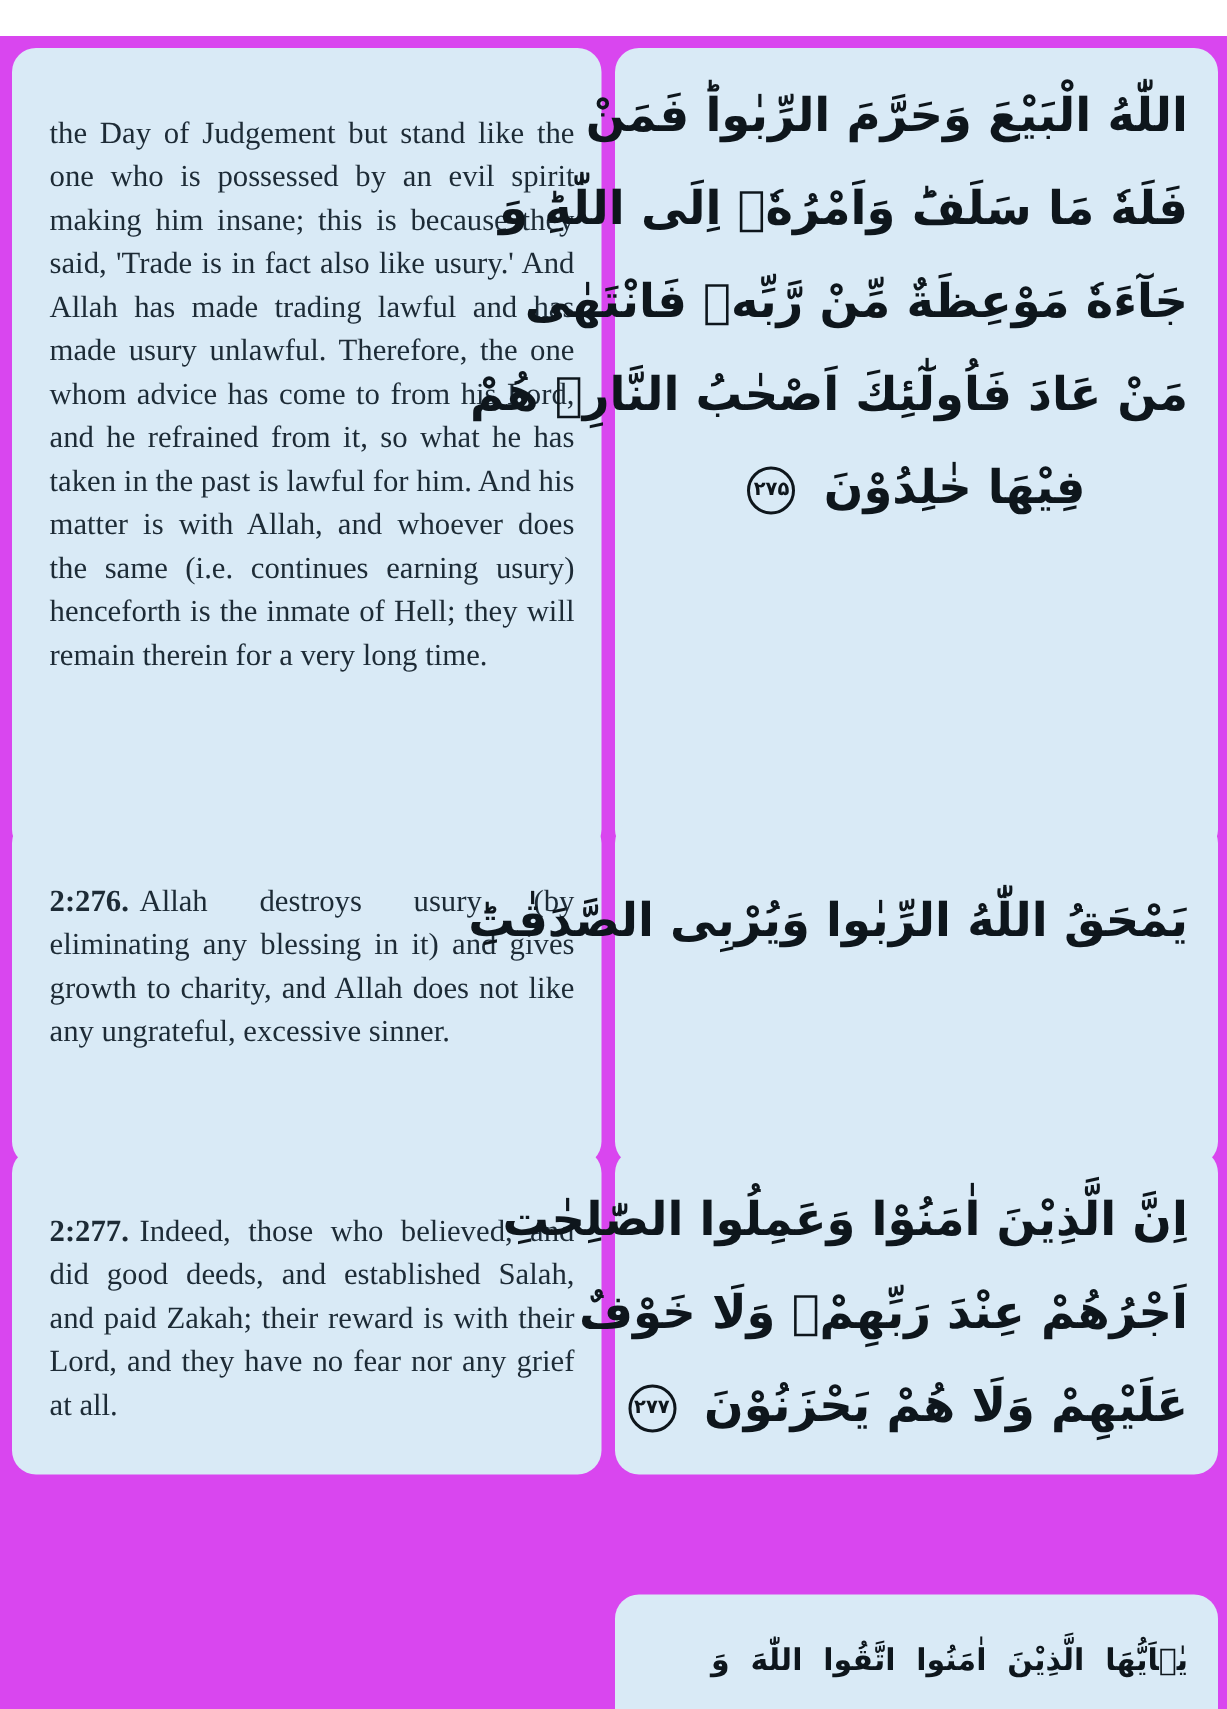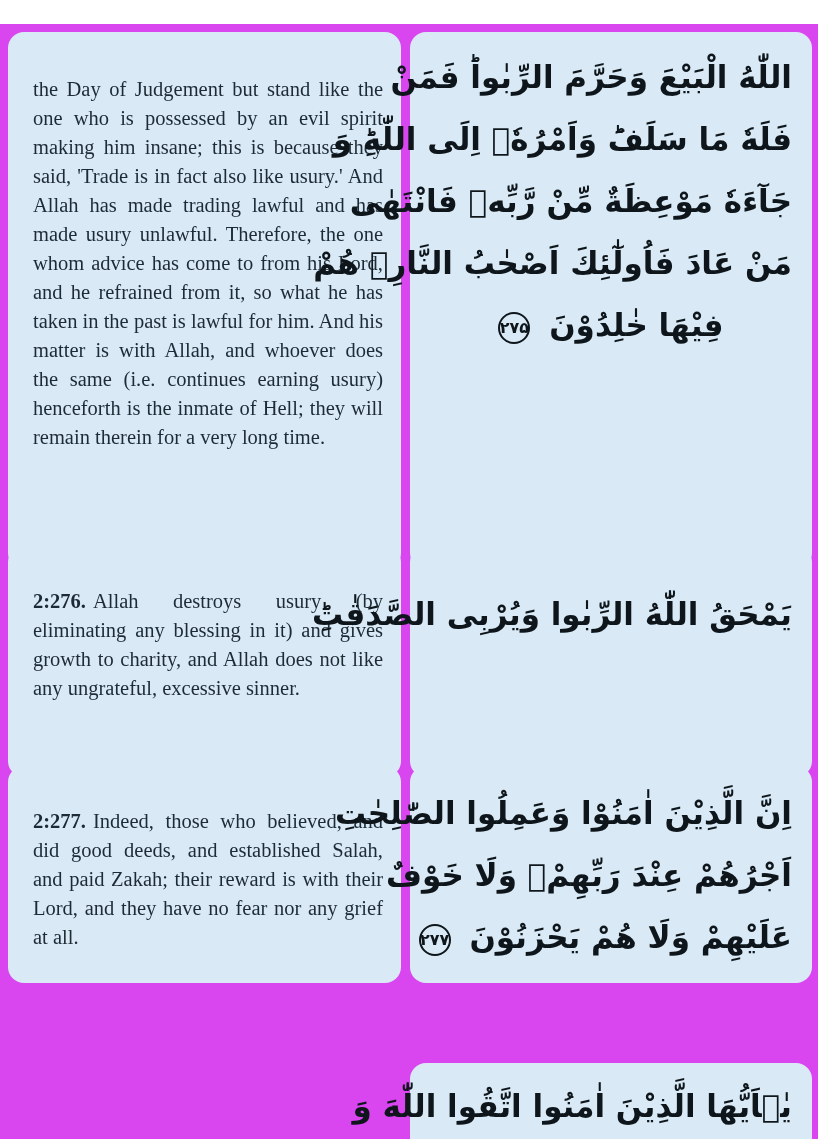--- a/index.html
+++ b/index.html
@@ -51,31 +51,31 @@
   }
   .ar-line.center{
     text-align:center;
     text-align-last:center;
   }
   .s1 .ar-line{font-size:31px;line-height:62px;height:62px;}
   .s2 .ar-line{font-size:31px;line-height:64px;height:64px;}
   .s2.ar{padding-top:36px;}
   .s3 .ar-line{font-size:31px;line-height:62px;height:62px;}
   .s3.ar{padding-top:16px;}
-  .s4 .ar-line{font-size:31px;line-height:58px;height:58px;padding-left:44px;}
+  .s4 .ar-line{font-size:20px;line-height:58px;height:58px;padding-left:44px;}
   .s4.ar{padding-top:14px;}
 
   .medallion{
     display:inline-flex;
     align-items:center;
     justify-content:center;
     width:28px;height:28px;
     border:2.5px solid #0e161c;
     border-radius:50%;
-    font-size:16px;
+    font-size:13px;
     line-height:1;
     vertical-align:middle;
     margin-inline-start:8px;
     letter-spacing:-1px;
   }
 </style>
 </head>
 <body>
 
 <div id="page">

